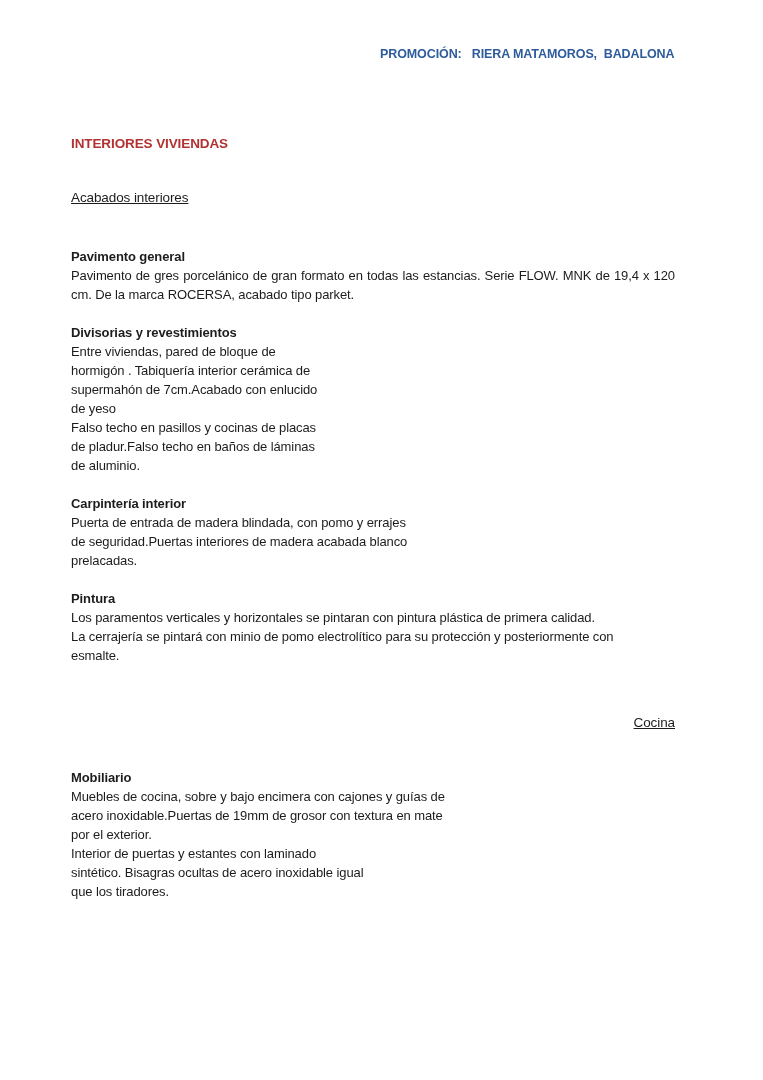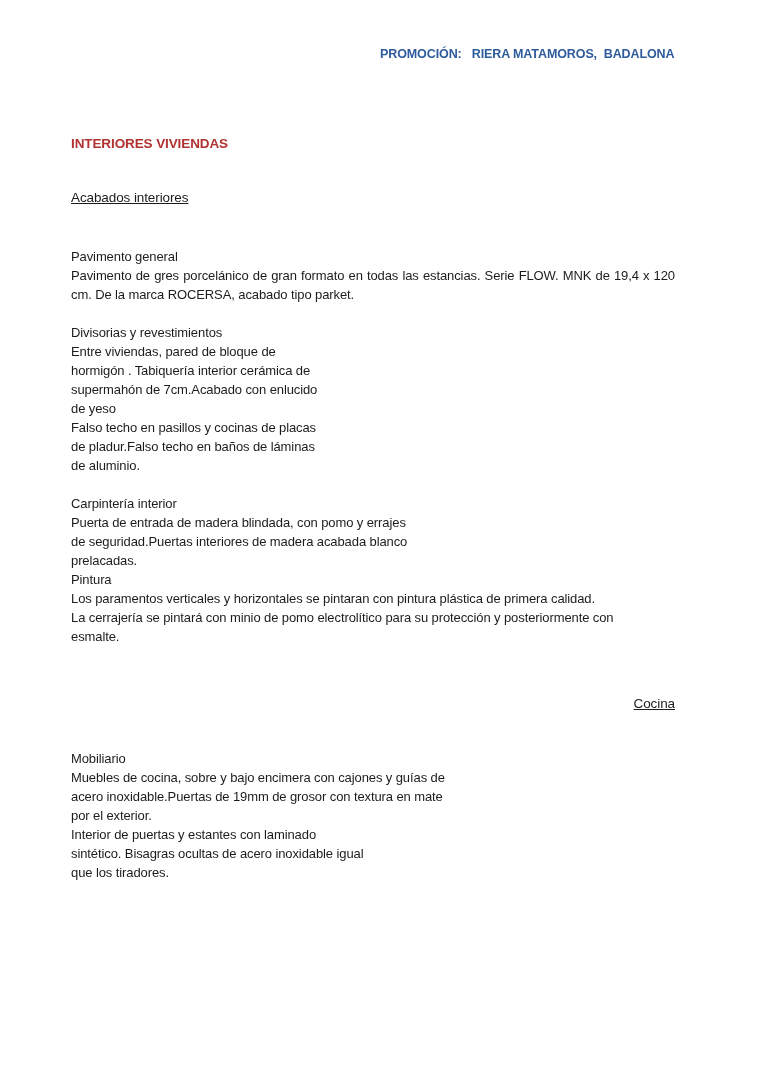--- a/index.html
+++ b/index.html
@@ -35,26 +35,26 @@
     font-size: 13.5px;
     color: #b13231;
   }
   .section-heading {
     text-decoration: underline;
     font-size: 13.5px;
   }
   .sh-acabados { margin-top: 35px; }
   .sh-cocina   { margin-top: 48px; text-align: right; }
   .sub-title {
-    font-weight: 400;
+    font-weight: 700;
   }
   .st-pavimento  { margin-top: 40px; }
   .st-divisorias { margin-top: 19px; }
   .st-carpinteria{ margin-top: 19px; }
-  .st-pintura    { }
+  .st-pintura    { margin-top: 19px; }
   .st-mobiliario { margin-top: 36px; }
   .sub-body { margin: 0; }
   .just {
     max-width: 633px;
     text-align: justify;
   }
   .lines {
     white-space: pre-line;
   }
 </style>

